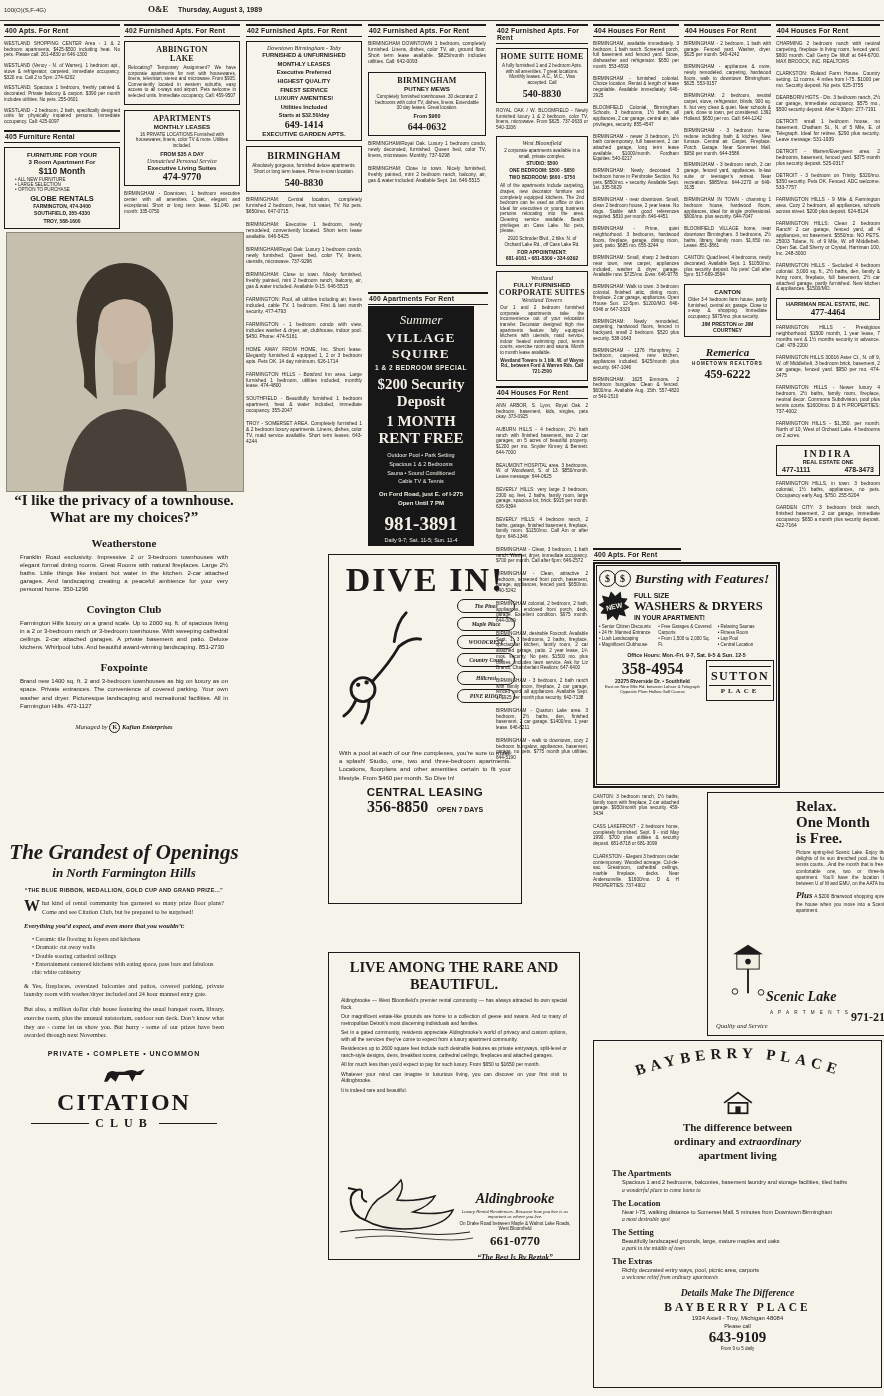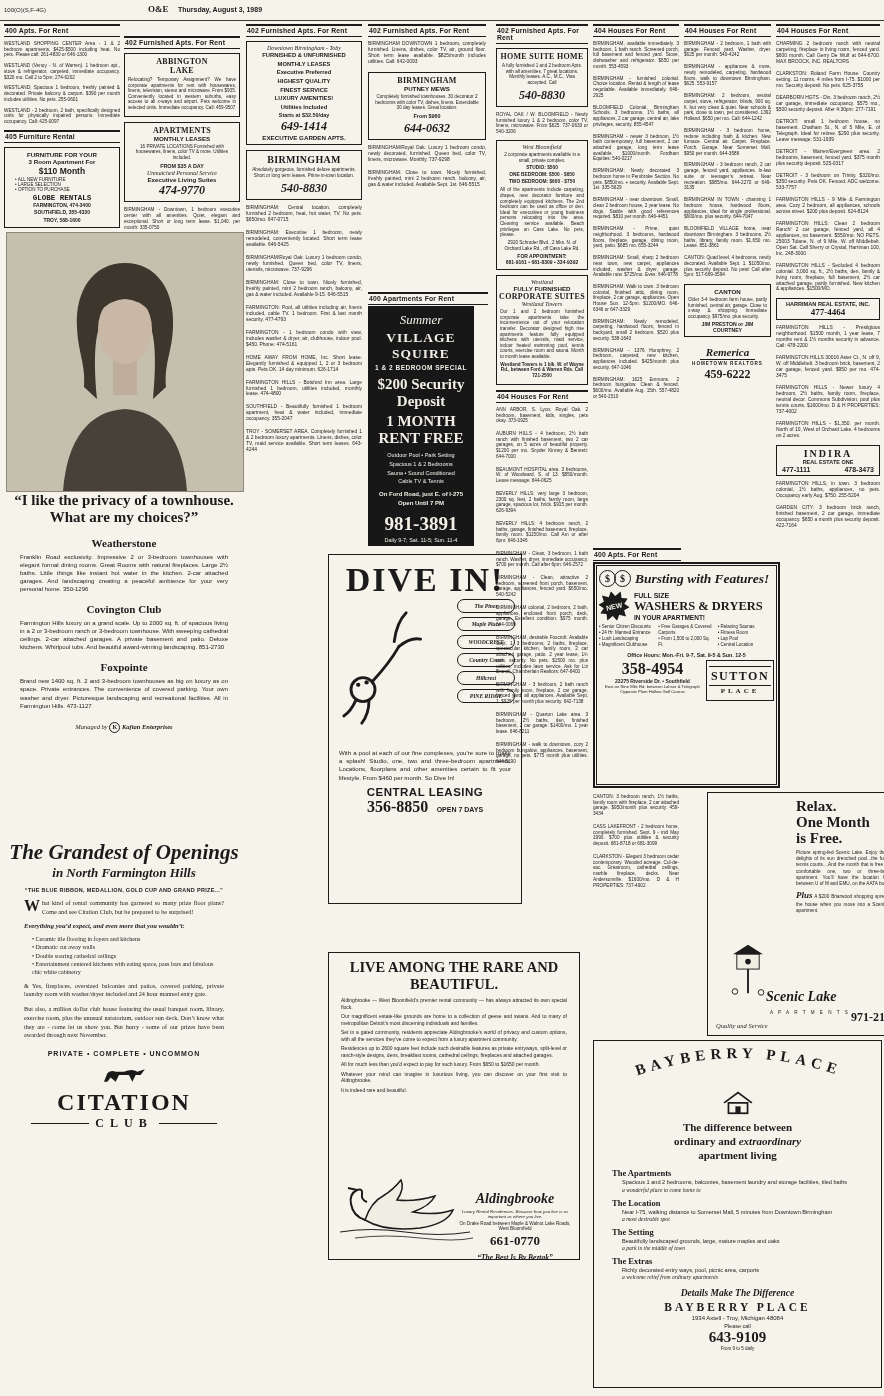--- a/index.html
+++ b/index.html
@@ -16,28 +16,28 @@
   .sec-hdr{font-weight:bold;font-size:6.8px;border-top:2px solid #1b1b1b;border-bottom:1px solid #1b1b1b;
            padding:1px 1px 2px;margin:0 0 4px;letter-spacing:.2px;}
   .listing{font-size:4.7px;line-height:1.22;text-align:justify;margin:0 0 5px;}
   .roomy .listing{margin:0 0 7px;font-size:4.9px;}
   
   .boxad{border:1px solid #1b1b1b;padding:3px 2px;margin:0 0 5px;text-align:center;background:#f6f3ea;}
   .bx-t{font-weight:bold;font-size:8px;font-family:"Liberation Serif",serif;letter-spacing:.3px;}
   .bx-t2{font-weight:bold;font-size:6.2px;}
   .bx-b{font-size:4.6px;text-align:justify;margin:2px 1px;line-height:1.22;}
   .bx-bc{font-size:4.6px;text-align:center;margin:2px 1px;line-height:1.25;}
-  .bx-phone{font-weight:bold;font-size:12px;font-family:"Liberation Serif",serif;font-style:italic;}
+  .bx-phone{font-weight:bold;font-size:10px;font-family:"Liberation Serif",serif;}
   .bx-line{font-size:5.4px;font-weight:bold;line-height:1.4;}
   .bx-it{font-style:italic;font-family:"Liberation Serif",serif;font-size:6px;}
   
   .g-price{font-weight:bold;font-size:8.5px;margin:1px 0;}
   .g-bul{font-size:4.6px;text-align:left;padding-left:8px;}
   .g-bul div::before{content:"• ";}
-  .g-brand{font-weight:bold;font-size:7.5px;margin-top:2px;font-family:Liberation Mono, monospace;}
+  .g-brand{font-weight:bold;font-size:7.5px;margin-top:2px;font-family:Liberation Sans, sans-serif;}
   .g-loc{font-size:5px;font-weight:bold;line-height:1.5;}
   
   .ad{position:absolute;background:#f6f3ea;overflow:hidden;}
   .bordered{border:1px solid #1b1b1b;margin-left:24px;}
   
   .th-head{font-family:"Liberation Serif",serif;font-weight:bold;font-size:15px;text-align:center;line-height:1.15;}
   .th-title{font-family:"Liberation Serif",serif;font-weight:bold;font-size:11px;text-align:center;margin:10px 0 4px;}
   .th-body{font-size:6px;line-height:1.35;text-align:justify;margin:0 14px;}
   .th-man{text-align:center;font-size:6.5px;margin-top:12px;font-style:italic;font-family:"Liberation Serif",serif;}
   .kk{display:inline-block;border:1px solid #1b1b1b;border-radius:50%;width:9px;height:9px;line-height:9px;
@@ -194,21 +194,21 @@
     <div>
 
     <div class="g-loc">FARMINGTON, 474-3400</div>
         <div class="g-loc">SOUTHFIELD, 355-4330</div>
         <div class="g-loc">TROY, 588-1600</div>
       </div>
   </div>
 
 </div>
 
-<div class="col" style="left:124px;width:116px;height:206px;margin-top:12px;">
+<div class="col" style="left:124px;width:116px;height:206px;">
   <div class="sec-hdr">402 Furnished Apts. For Rent</div>
   <div class="boxad">
     <div class="bx-t">ABBINGTON</div>
     <div class="bx-t">LAKE</div>
     <div class="bx-b">Relocating? Temporary Assignment? We have corporate apartments for rent with housewares, linens, television, stereo and microwave. From $935. Conveniently located in western suburbs, easy access to all x-ways and airport. Pets welcome in selected units. Immediate occupancy. Call: 459-9507</div>
   </div>
   <div class="boxad">
     <div class="bx-t">APARTMENTS</div>
     <div class="bx-t2">MONTHLY LEASES</div>
     <div class="bx-bc">16 PRIVATE LOCATIONS Furnished with housewares, linens, color TV &amp; more. Utilities included.</div>

